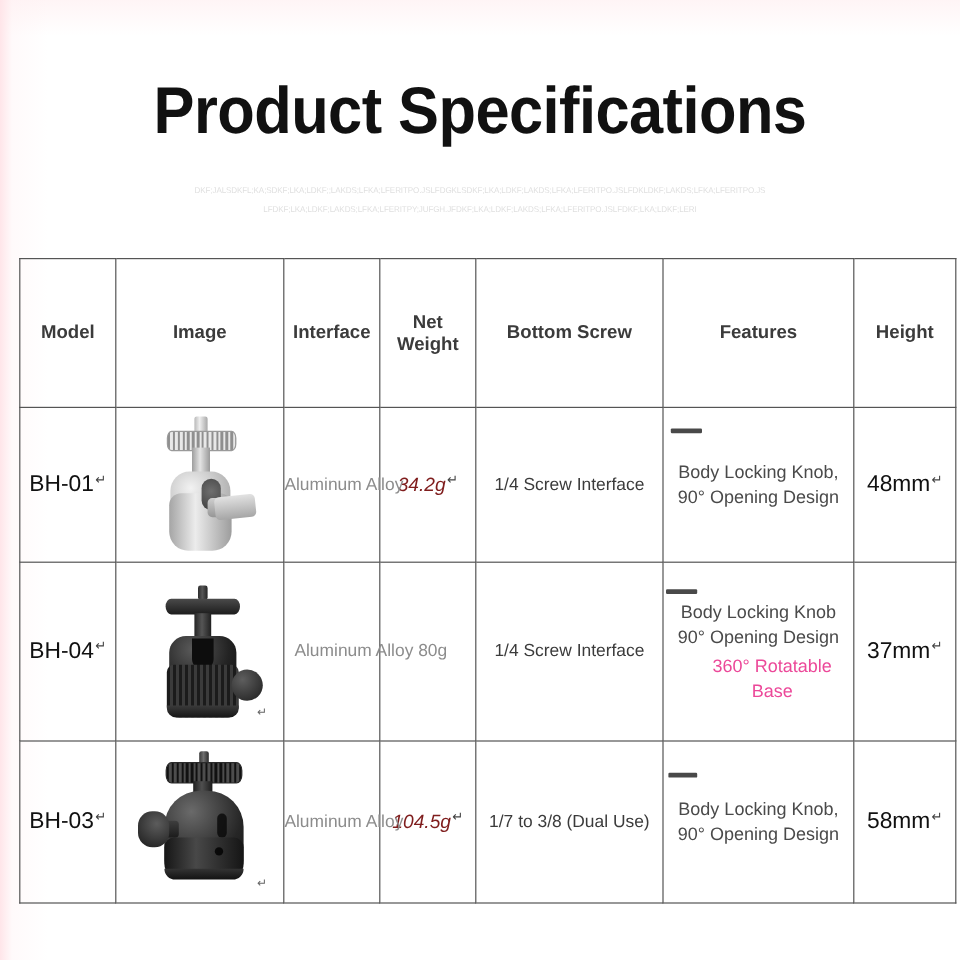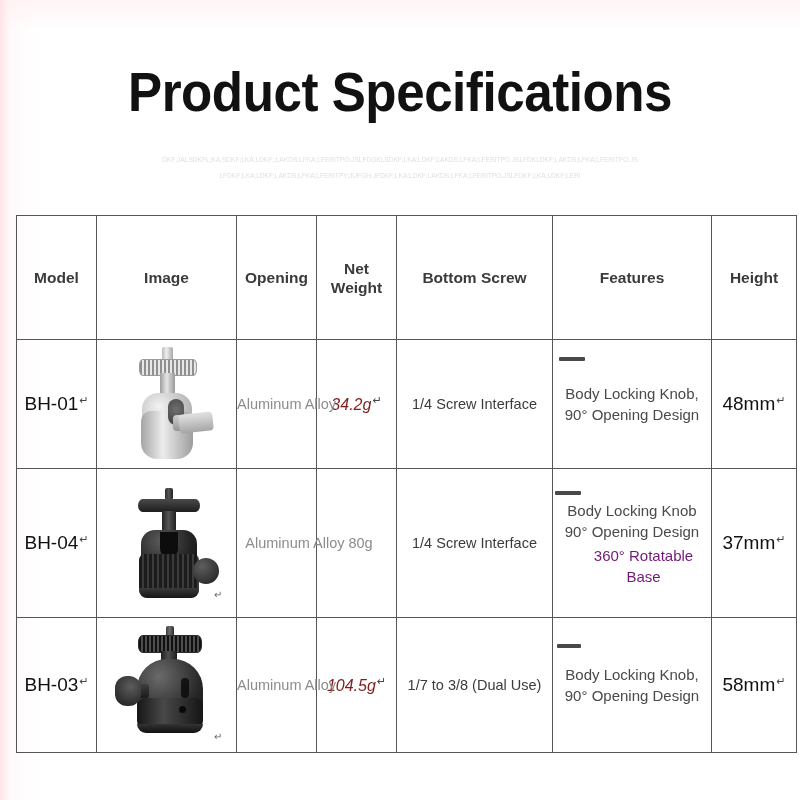--- a/index.html
+++ b/index.html
@@ -138,21 +138,21 @@
 
   .features-text {
     font-size: 15px;
     font-weight: normal;
     color: #4a4a4a;
     line-height: 21px;
     padding: 0 4px;
     position: relative;
   }
   .features-accent {
-    color: #701a75;
+    color: #ec4899;
     display: block;
     margin-top: 3px;
     margin-left: 23px;
   }
   
   .smudge {
     position: absolute;
     width: 26px;
     height: 4px;
     background: #2a2a2a;
@@ -285,21 +285,21 @@
     </colgroup>
     <thead>
       <tr class="hdr-row">
         <th>
           <div class="hdr-text">Model</div>
         </th>
         <th>
           <div class="hdr-text">Image</div>
         </th>
         <th>
-          <div class="hdr-text">Opening</div>
+          <div class="hdr-text">Interface</div>
         </th>
         <th>
           <div class="hdr-text">Net</div>
           <div class="hdr-text">Weight</div>
         </th>
         <th>
           <div class="hdr-text">Bottom Screw</div>
         </th>
         <th>
           <div class="hdr-text">Features</div>

